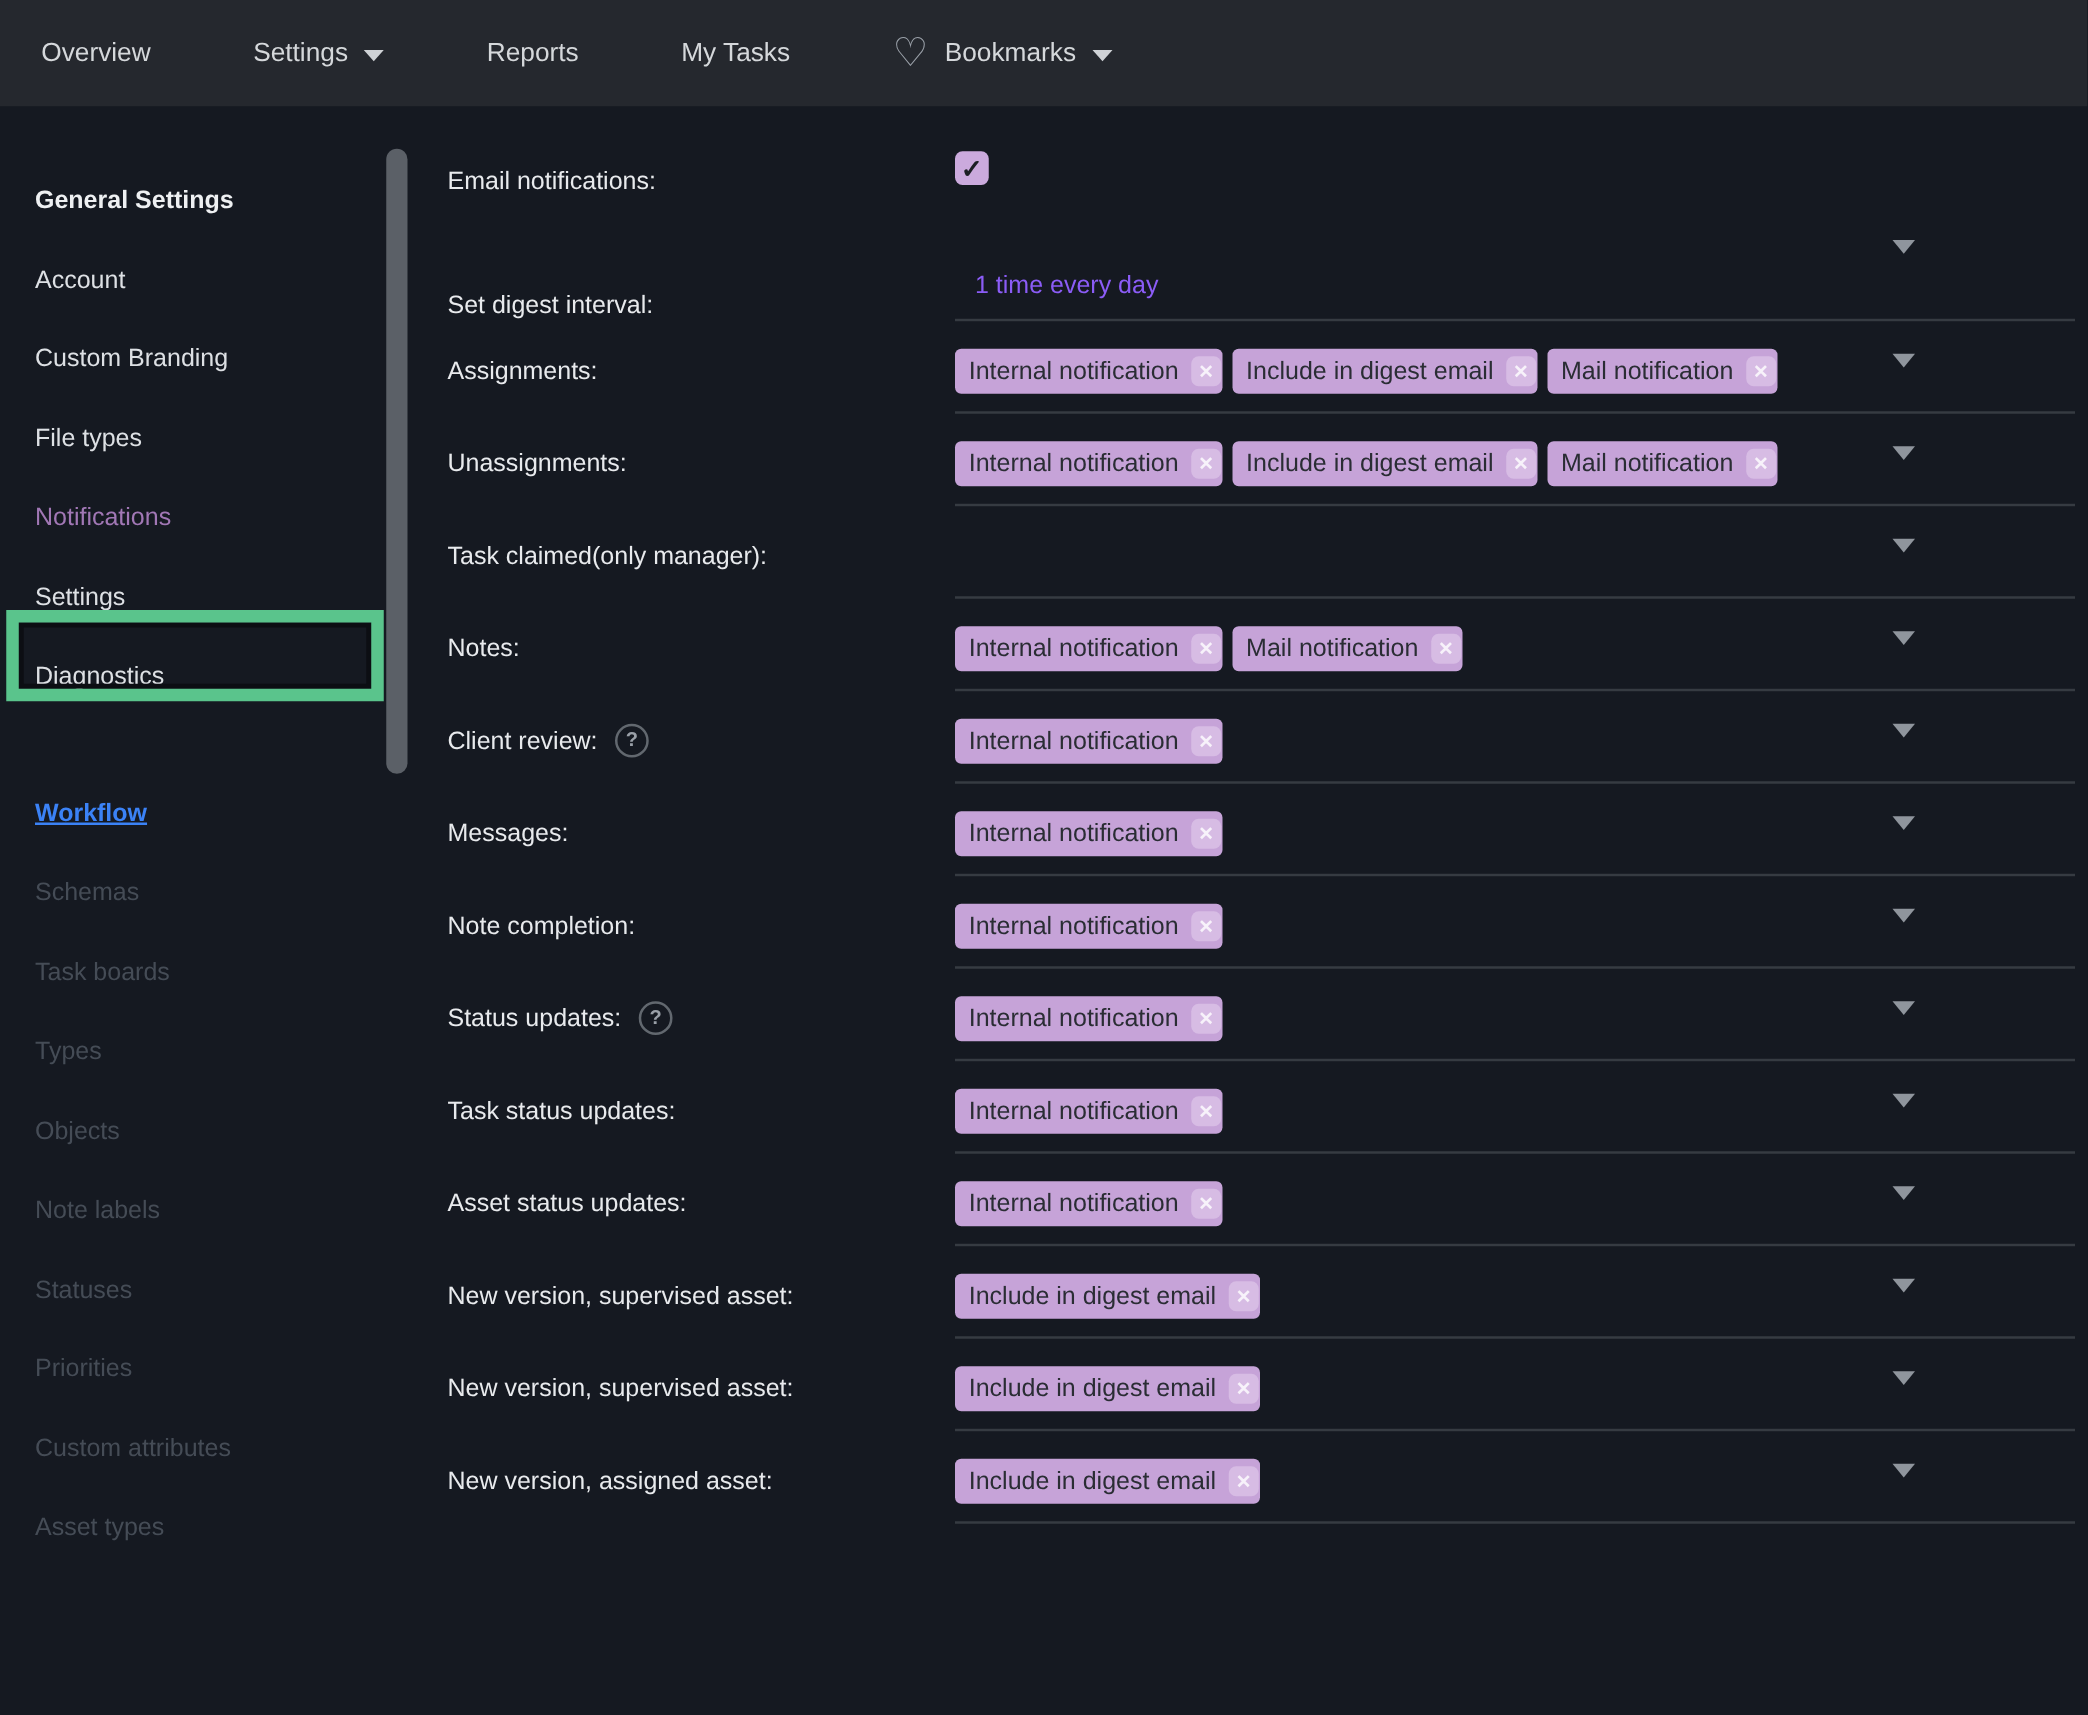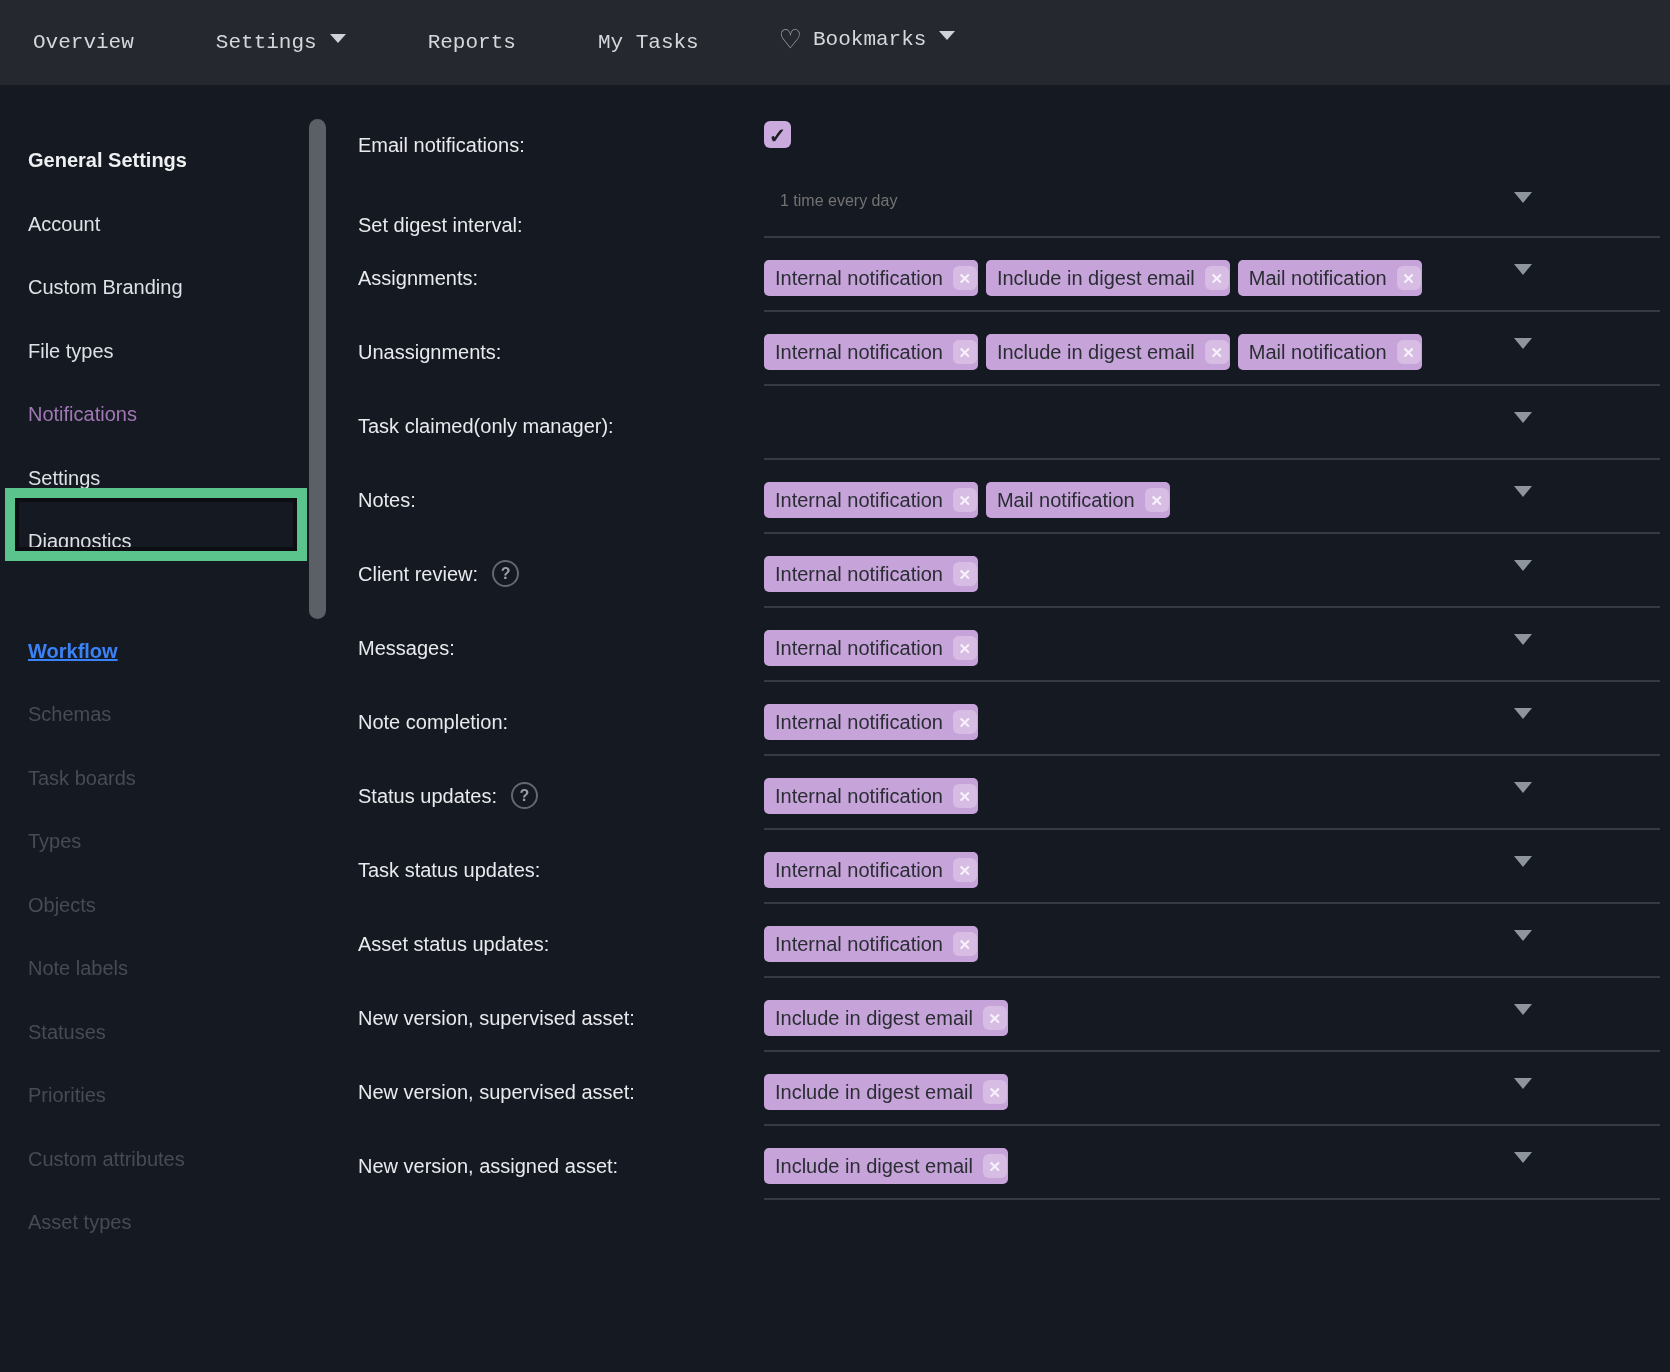--- a/index.html
+++ b/index.html
@@ -11,21 +11,21 @@
   }
   .app{width:1670px;height:1372px;display:flex;flex-direction:column;}
 
   
   .nav{
     height:85px;flex:none;background:#25282e;
     display:flex;align-items:center;
     padding-left:33px;gap:82px;
     color:#d5d8db;font-size:21px;
   }
-  .nav-item{display:flex;gap:13px;cursor:pointer;white-space:nowrap;font-family:Liberation Mono, monospace;}
+  .nav-item{display:flex;align-items:center;gap:13px;cursor:pointer;white-space:nowrap;}
   .chev{width:0;height:0;border-left:8px solid transparent;border-right:8px solid transparent;border-top:9px solid #cfd2d6;margin-top:3px;}
   .heart{font-size:32px;color:#9aa0a8;line-height:1;margin-top:-2px;}
 
   
   .body-wrap{flex:1;display:flex;min-height:0;}
   .sidebar{width:330px;flex:none;position:relative;padding-top:28px;box-sizing:border-box;margin-top:16px;}
   .side-item{
     height:63.5px;display:flex;align-items:center;
     padding-left:28px;font-size:20px;color:#dde0e4;cursor:pointer;white-space:nowrap;
   }
@@ -59,21 +59,21 @@
     flex:1;margin-right:10px;position:relative;
     border-bottom:2px solid #363b42;
     display:flex;flex-wrap:wrap;gap:6px 8px;align-content:flex-start;
     padding:22px 200px 14px 0;box-sizing:border-box;min-height:74px;
     cursor:pointer;
   }
   .row-checkbox .field-label{padding-top:27px;}
   .row-checkbox .field-control{border-bottom:none;padding:16px 0 16px 0;min-height:0;cursor:default;}
   .row-select .field-control{padding:24px 200px 14px 0;}
   .row-select .field-label{padding-top:24px;align-items:flex-end;}
-  .sel-value{font-size:16px;color:#737373;line-height:26px;padding-left:16px;}
+  .sel-value{font-size:20px;color:#8b5cf6;line-height:26px;padding-left:16px;margin-top:27px;}
   .sel-chev{
     position:absolute;right:128px;top:26px;width:0;height:0;
     border-left:9px solid transparent;border-right:9px solid transparent;border-top:11px solid #8f959d;
   }
   .row-select .sel-chev{top:28px;}
 
   .checkbox{
     width:27px;height:27px;border-radius:6px;background:#cbaadd;
     display:flex;align-items:center;justify-content:center;cursor:pointer;
   }

